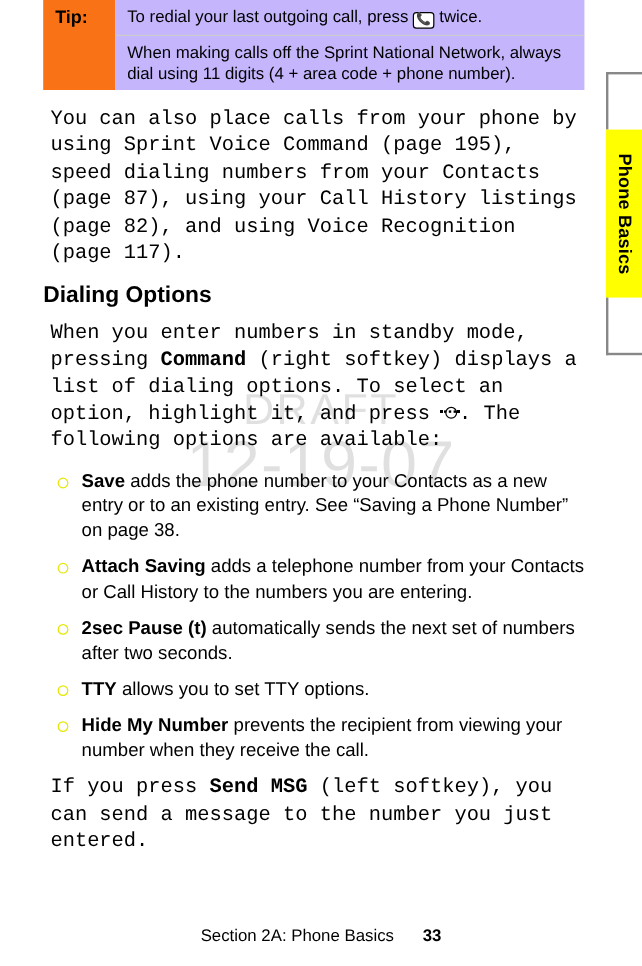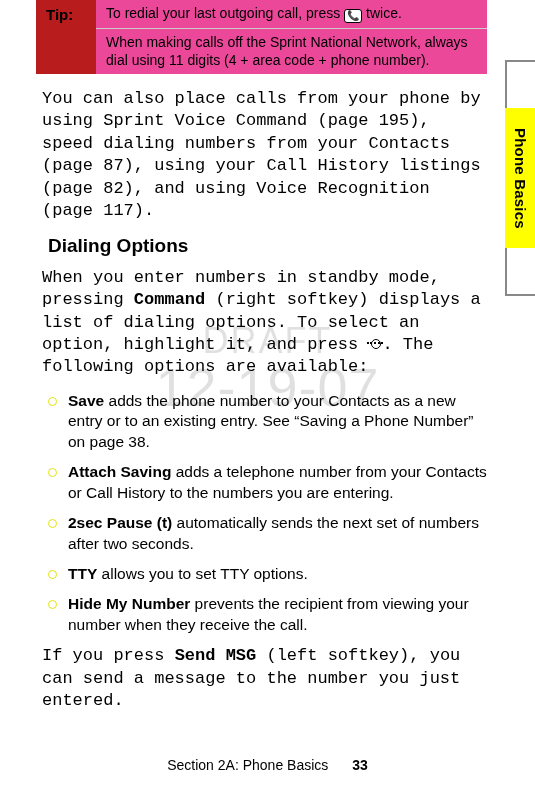--- a/index.html
+++ b/index.html
@@ -50,29 +50,29 @@
     width: 30px;
     height: 48px;
     border-left: 2px solid #888;
     border-bottom: 2px solid #888;
   }
   .tip-box {
     display: flex;
     margin-bottom: 14px;
   }
   .tip-label {
-    background: #b91c1c;
+    background: #f97316;
     font-weight: 700;
     padding: 6px 10px 4px 10px;
     font-size: 15px;
     width: 60px;
     flex-shrink: 0;
   }
   .tip-body {
-    background: #ec4899;
+    background: #c4b5fd;
     flex: 1;
     font-size: 14px;
     line-height: 1.25;
   }
   .tip-row {
     padding: 5px 10px;
   }
   .tip-row + .tip-row {
     border-top: 1px solid #ccc;
   }
@@ -94,21 +94,21 @@
     line-height: 1.32;
     margin-bottom: 12px;
     font-family: Liberation Mono, monospace;
   }
   .indent {
     padding-left: 6px;
   }
   h2.section-heading {
     font-size: 19px;
     font-weight: 700;
-    margin: 6px 0 10px 12px;
+    margin: 6px 0 10px 0;
   }
   .options-list {
     list-style: none;
     padding-left: 18px;
   }
   .options-list li {
     position: relative;
     font-size: 15.5px;
     line-height: 1.32;
     margin-bottom: 10px;
@@ -155,21 +155,21 @@
     transform: translateX(-50%);
     text-align: center;
     pointer-events: none;
     color: rgba(0,0,0,0.12);
     font-weight: 400;
   }
   .watermark .w1 { font-size: 36px; letter-spacing: 2px; text-align: center; }
   .watermark .w2 { font-size: 54px; letter-spacing: 1px; margin-top: -6px; }
   .footer {
     position: absolute;
-    bottom: 32px;
+    bottom: 18px;
     left: 0;
     width: 100%;
     text-align: center;
     font-size: 14px;
   }
   .footer .pagenum { font-weight: 700; margin-left: 20px; }
 </style>
 </head>
 <body>
 

